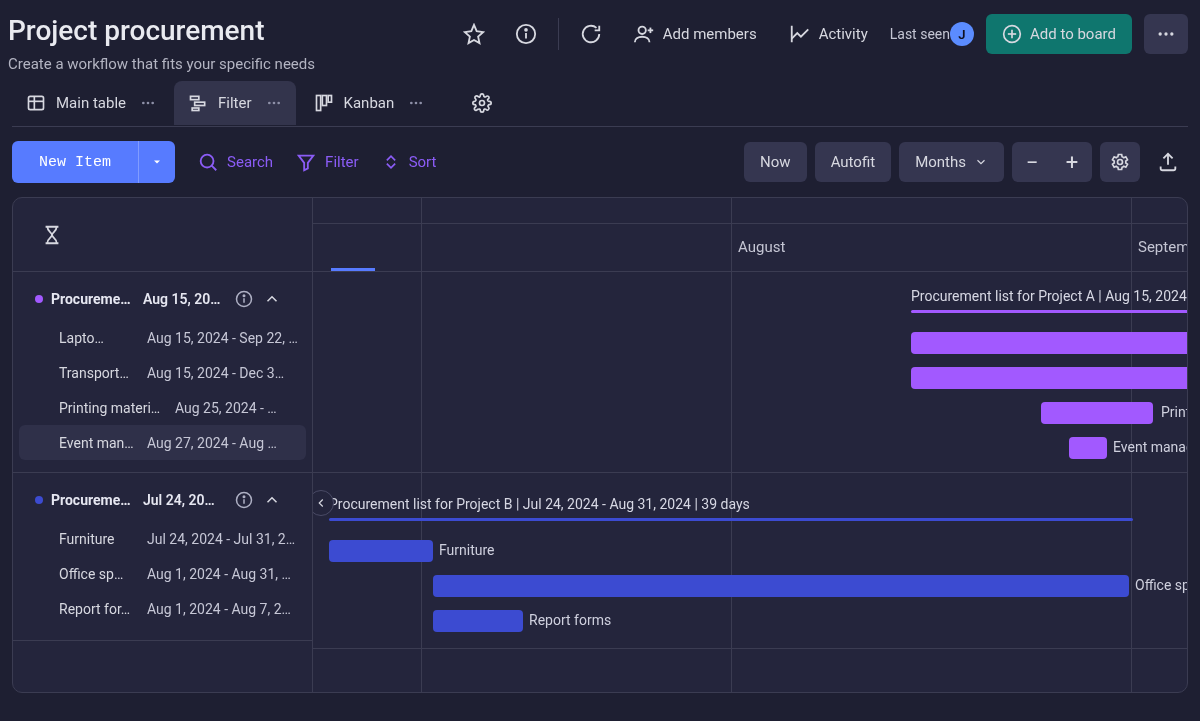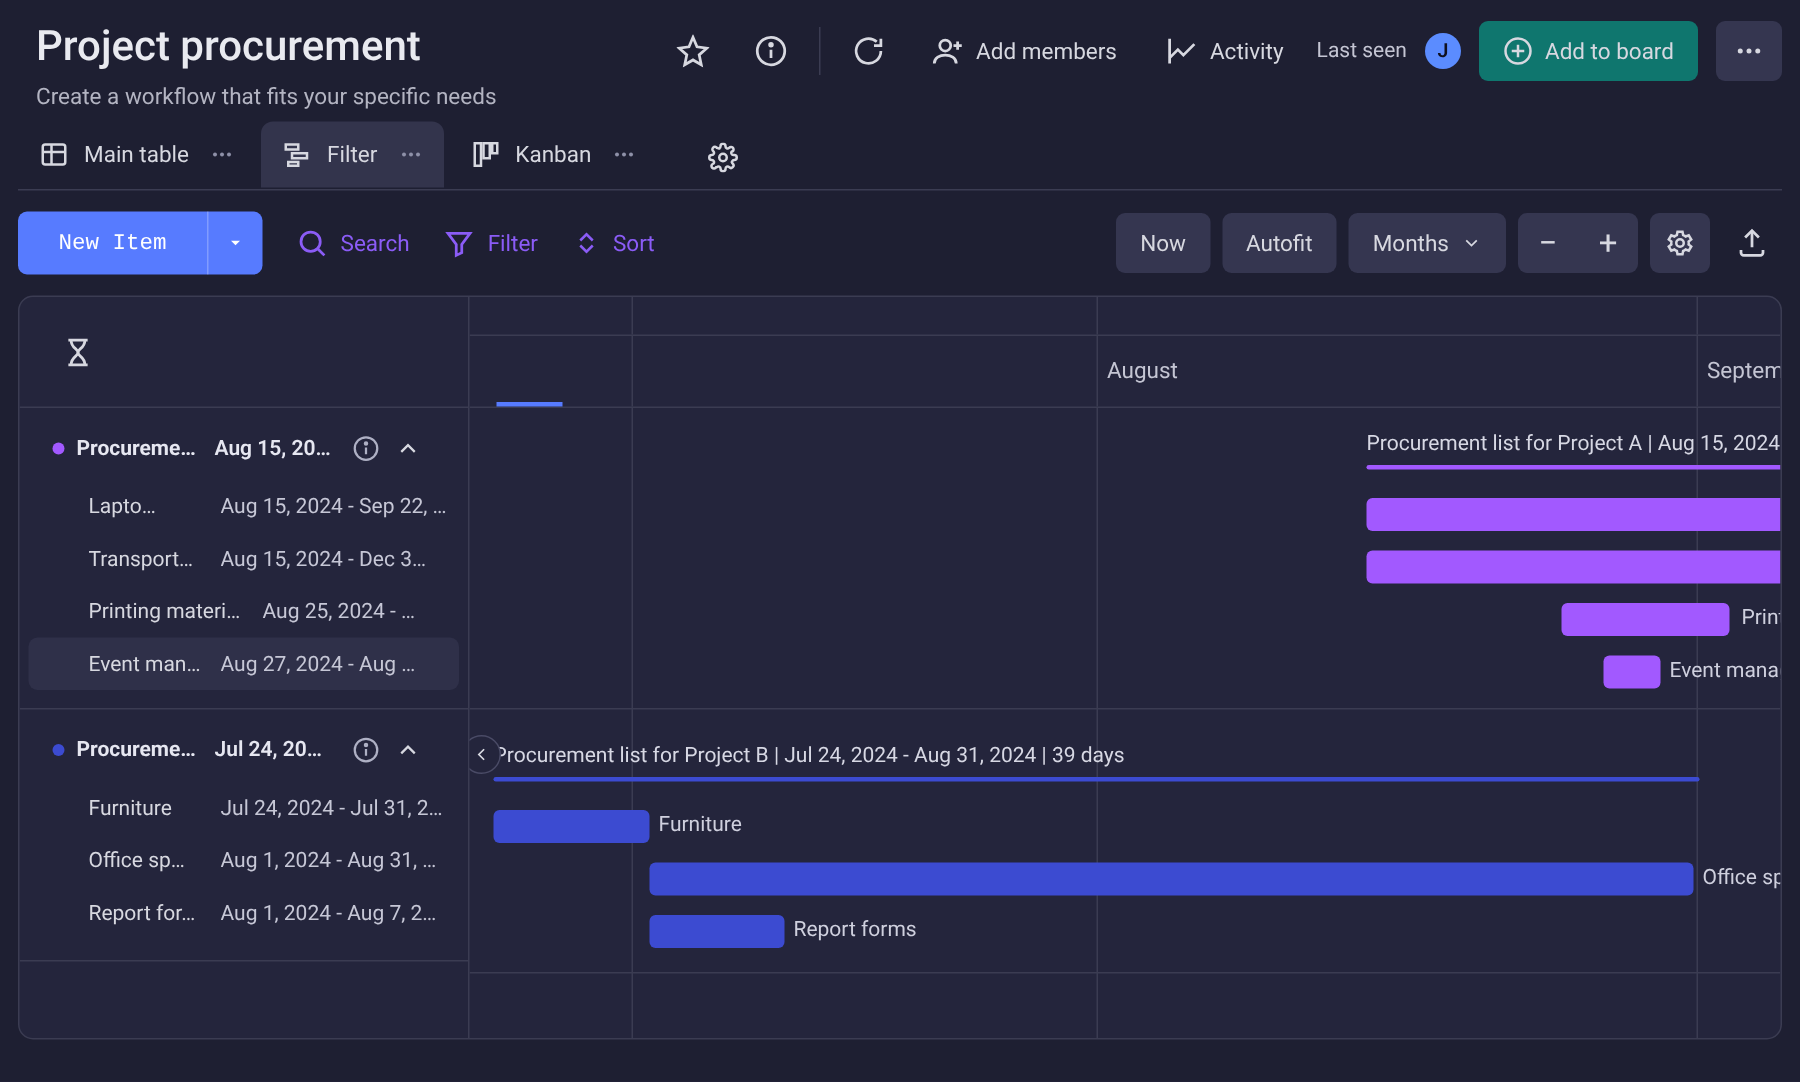--- a/index.html
+++ b/index.html
@@ -4,55 +4,55 @@
 <style>
   * { box-sizing: border-box; margin: 0; padding: 0; }
   body {
     width: 1200px; height: 721px;
     background: #1e1f32;
     font-family: -apple-system, BlinkMacSystemFont, "Segoe UI", Roboto, sans-serif;
     color: #d7d8e0;
     overflow: hidden;
   }
   .header {
-    padding: 14px 12px 4px 24px;
+    padding: 14px 12px 4px 8px;
     display: flex; align-items: flex-start; justify-content: space-between;
   }
   .title-block { display: flex; flex-direction: column; gap: 4px; }
   .title-row { display: flex; align-items: center; gap: 18px; }
   .title { font-size: 28px; font-weight: 500; color: #e9eaf0; }
   .subtitle { font-size: 15px; color: #b3b4c2; margin-top: 4px; }
   .header-actions { display: flex; align-items: center; gap: 12px; }
   .icon-btn {
     width: 40px; height: 40px; border-radius: 6px;
     display: flex; align-items: center; justify-content: center;
     cursor: pointer; color: #d7d8e0;
   }
   .hdr-btn {
     display: flex; align-items: center; gap: 8px;
     height: 40px; padding: 0 10px; border-radius: 6px;
     cursor: pointer; font-size: 15px; color: #d7d8e0;
   }
   .vdiv { width: 1px; height: 32px; background: #3b3c52; }
-  .seen { display: flex; align-items: center; gap: 12px; font-size: 14px; color: #c4c5d3; }
+  .seen { display: flex; align-items: center; gap: 0; font-size: 14px; color: #c4c5d3; }
   .avatar {
     width: 24px; height: 24px; border-radius: 50%; background: #5b8cff;
     display: flex; align-items: center; justify-content: center;
     font-size: 13px; color: #0f1020; font-weight: 600;
   }
   .pill {
     display: flex; align-items: center; gap: 8px;
     height: 40px; padding: 0 16px; border-radius: 6px;
     background: #0f766e; cursor: pointer; font-size: 15px;
   }
   .more-btn { width: 44px; height: 40px; border-radius: 6px; background: #353650; display:flex;align-items:center;justify-content:center;cursor:pointer; }
 
   .tabs {
     padding: 4px 12px 0 12px;
-    display: flex; align-items: flex-end; gap: 4px;
+    display: flex; align-items: center; gap: 4px;
     border-bottom: 1px solid transparent;
   }
   .tab {
     display: flex; align-items: center; gap: 10px;
     height: 44px; padding: 0 14px; border-radius: 8px 8px 0 0;
     cursor: pointer; font-size: 15px; color: #d7d8e0;
   }
   .tab.active { background: #33344c; }
   .tab .dots { margin-left: 4px; color: #8e90a8; }
   .tab-gear { margin-left: 20px; }

